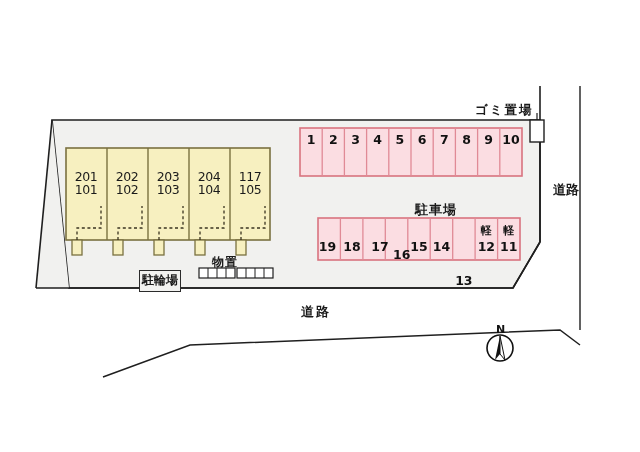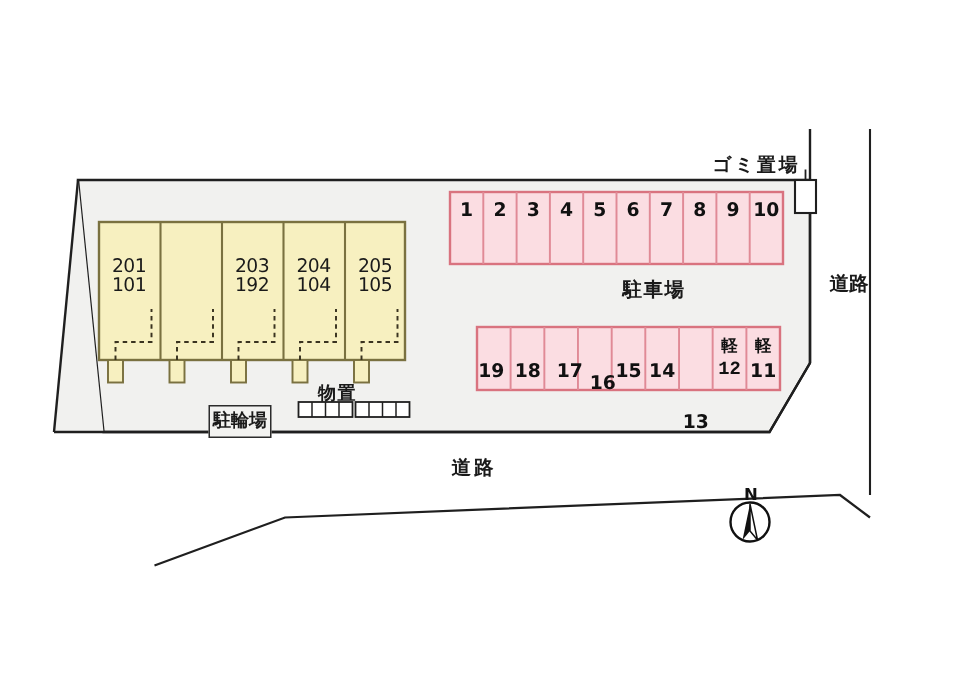--- a/index.html
+++ b/index.html
@@ -202,30 +202,34 @@
       <path d="M500,336 L505,360 L500,354 Z" fill="#ffffff" stroke="#111111" stroke-width="1"></path>
     </g>
   </svg>
 
   <div class="layer">
 
     <div class="unit-label" style="left:63px;  top:170px;">
       <span class="u-upper">201</span>
       <span class="u-lower">101</span>
     </div>
+    <div class="unit-label" style="left:104px; top:170px;">
+      <span class="u-upper">202</span>
+      <span class="u-lower">102</span>
+    </div>
     <div class="unit-label" style="left:145px; top:170px;">
       <span class="u-upper">203</span>
-      <span class="u-lower">192</span>
+      <span class="u-lower">103</span>
     </div>
     <div class="unit-label" style="left:186px; top:170px;">
       <span class="u-upper">204</span>
       <span class="u-lower">104</span>
     </div>
     <div class="unit-label" style="left:227px; top:170px;">
-      <span class="u-upper">205</span>
+      <span class="u-upper">117</span>
       <span class="u-lower">105</span>
     </div>
 
     <div class="stall-num" style="left:300.0px; top:133px; width:22.2px;">1</div>
     <div class="stall-num" style="left:322.2px; top:133px; width:22.2px;">2</div>
     <div class="stall-num" style="left:344.4px; top:133px; width:22.2px;">3</div>
     <div class="stall-num" style="left:366.6px; top:133px; width:22.2px;">4</div>
     <div class="stall-num" style="left:388.8px; top:133px; width:22.2px;">5</div>
     <div class="stall-num" style="left:411.0px; top:133px; width:22.2px;">6</div>
     <div class="stall-num" style="left:433.2px; top:133px; width:22.2px;">7</div>
@@ -233,27 +237,27 @@
     <div class="stall-num" style="left:477.6px; top:133px; width:22.2px;">9</div>
     <div class="stall-num" style="left:499.8px; top:133px; width:22.2px;">10</div>
 
     <div class="stall-num" style="left:318.0px; top:240px; width:19px;">19</div>
     <div class="stall-num" style="left:340.4px; top:240px; width:23px;">18</div>
     <div class="stall-num" style="left:362.9px; top:240px; width:34px;">17</div>
     <div class="stall-num" style="left:385.3px; top:248px; width:33px;">16</div>
     <div class="stall-num" style="left:407.8px; top:240px; width:22.4px;">15</div>
     <div class="stall-num" style="left:430.2px; top:240px; width:22.5px;">14</div>
     <div class="stall-num" style="left:452.7px; top:240px; width:22.4px;margin-top:34px;">13</div>
-    <div class="stall-num" style="left:475.1px; top:240px; width:22.5px;font-family:Liberation Mono, monospace;">12</div>
+    <div class="stall-num" style="left:475.1px; top:240px; width:22.5px;">12</div>
     <div class="stall-num" style="left:497.6px; top:240px; width:22.4px;">11</div>
 
     <div class="stall-kei" style="left:475.1px; top:225px; width:22.5px;">軽</div>
     <div class="stall-kei" style="left:497.6px; top:225px; width:22.4px;">軽</div>
 
-    <div class="jp-label" id="label-parking" style="left:375px; top:184px;padding-left:40px;">駐車場</div>
+    <div class="jp-label" id="label-parking" style="left:375px; top:201px;padding-left:40px;">駐車場</div>
 
     <div class="jp-label" id="label-trash" style="left:475px; top:102px;">ゴミ置場</div>
 
     <div class="jp-label" id="label-storage" style="left:212px; top:254px;">物置</div>
 
     <div class="jp-label" id="label-bicycle" style="left:139px; top:270px;">駐輪場</div>
 
     <div class="jp-label" id="label-road-bottom" style="left:301px; top:303px;">道路</div>
 
     <div class="jp-label" id="label-road-right" style="left:553px; top:182px;">

